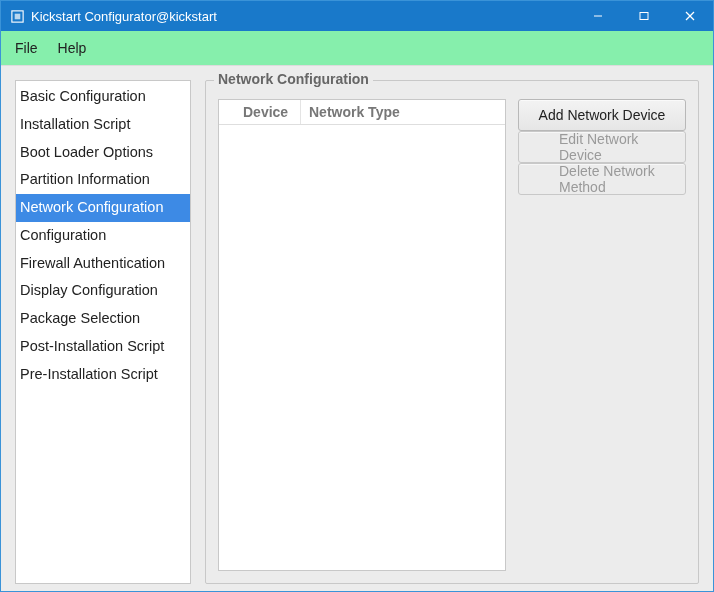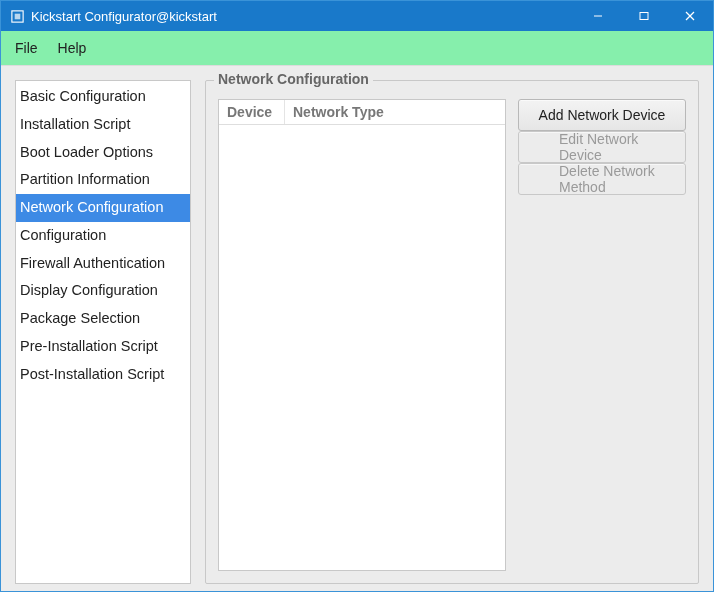--- a/index.html
+++ b/index.html
@@ -99,20 +99,21 @@
       flex: 1;
       background: #fff;
       border: 1px solid #c8c8c8;
       display: flex;
       flex-direction: column;
     }
     .table-header {
       display: flex;
       background: #fff;
       border-bottom: 1px solid #dedede;
+      padding-left: 16px;
     }
     .th {
       padding: 4px 8px;
       color: #777;
       font-weight: bold;
       font-size: 14px;
       border-right: 1px solid #e4e4e4;
     }
     .th:last-child { border-right: none; flex:1; }
     .th.device { width: 66px; }
@@ -181,22 +182,22 @@
   <div class="sidebar">
     <div class="side-item">Basic Configuration</div>
     <div class="side-item">Installation Script</div>
     <div class="side-item">Boot Loader Options</div>
     <div class="side-item">Partition Information</div>
     <div class="side-item selected">Network Configuration</div>
     <div class="side-item">Configuration</div>
     <div class="side-item">Firewall Authentication</div>
     <div class="side-item">Display Configuration</div>
     <div class="side-item">Package Selection</div>
+    <div class="side-item">Post-Installation Script</div>
     <div class="side-item">Pre-Installation Script</div>
-    <div class="side-item">Post-Installation Script</div>
   </div>
 
   <div class="main">
     <div class="groupbox">
       <div class="group-label">Network Configuration</div>
 
       <div class="table-container">
         <div class="table-header">
           <div class="th device">Device</div>
           <div class="th">Network Type</div>

